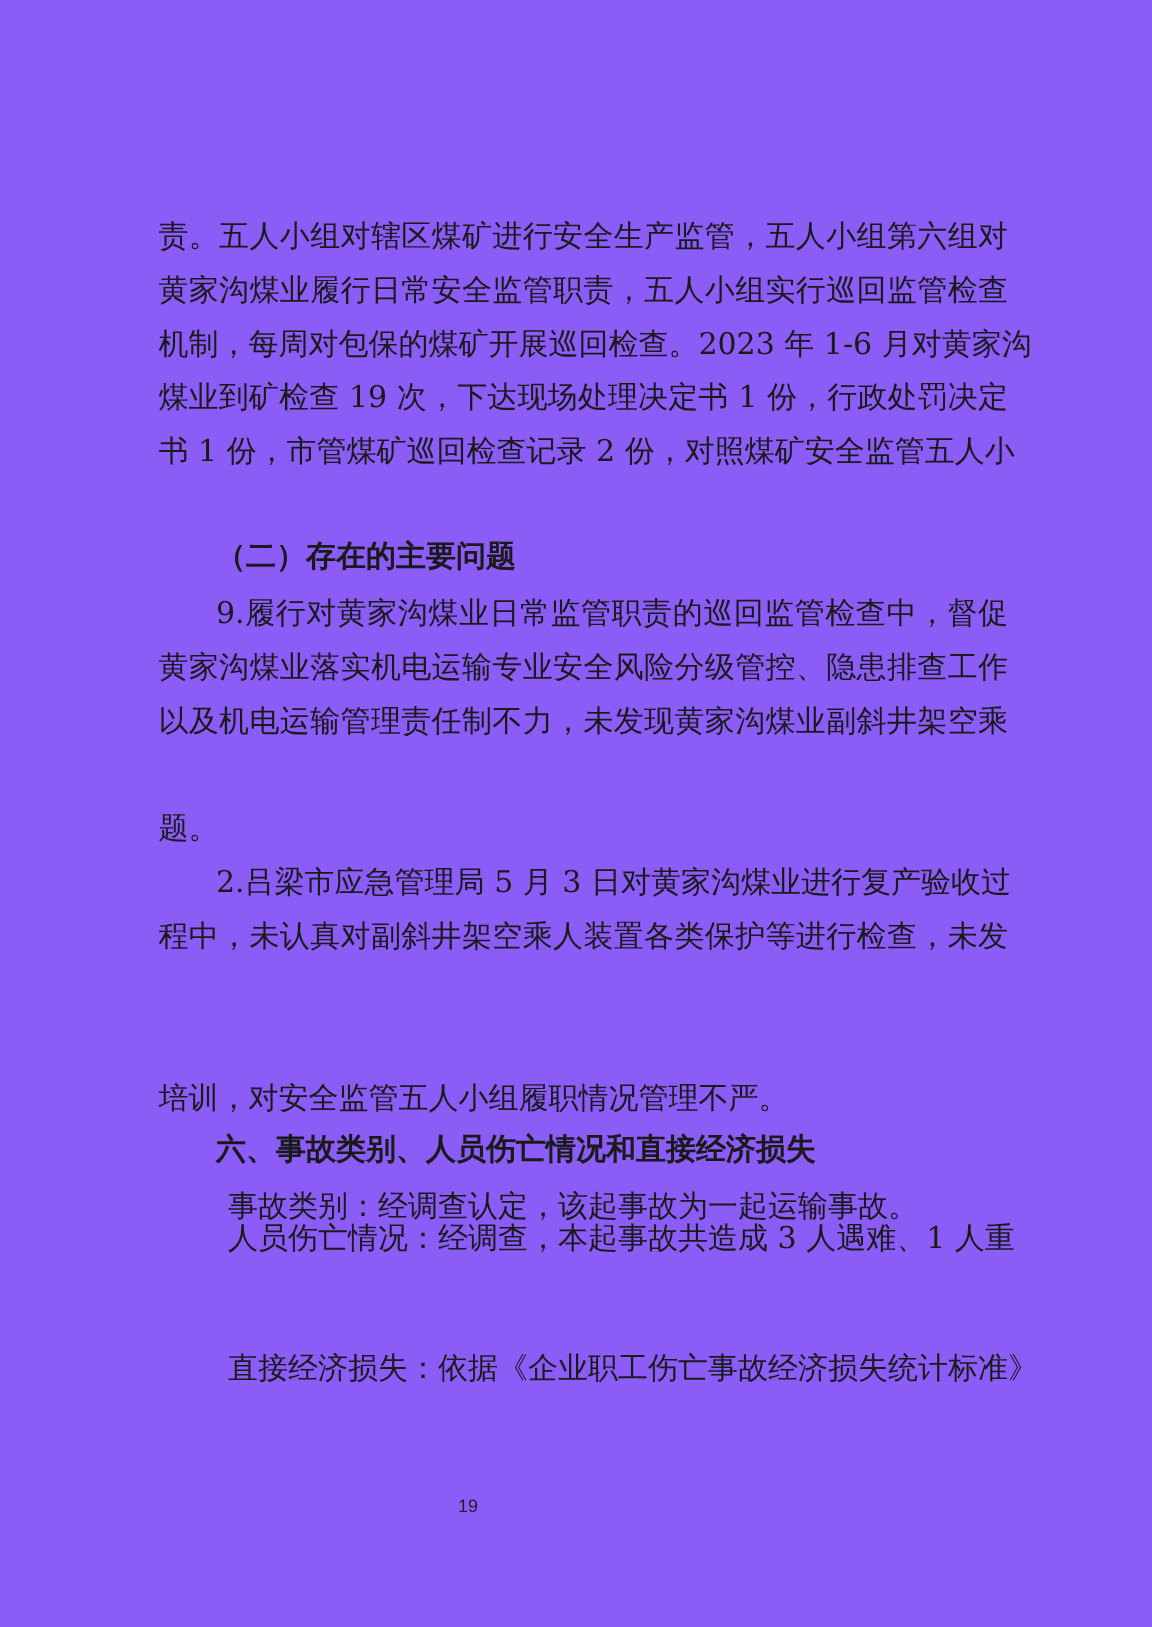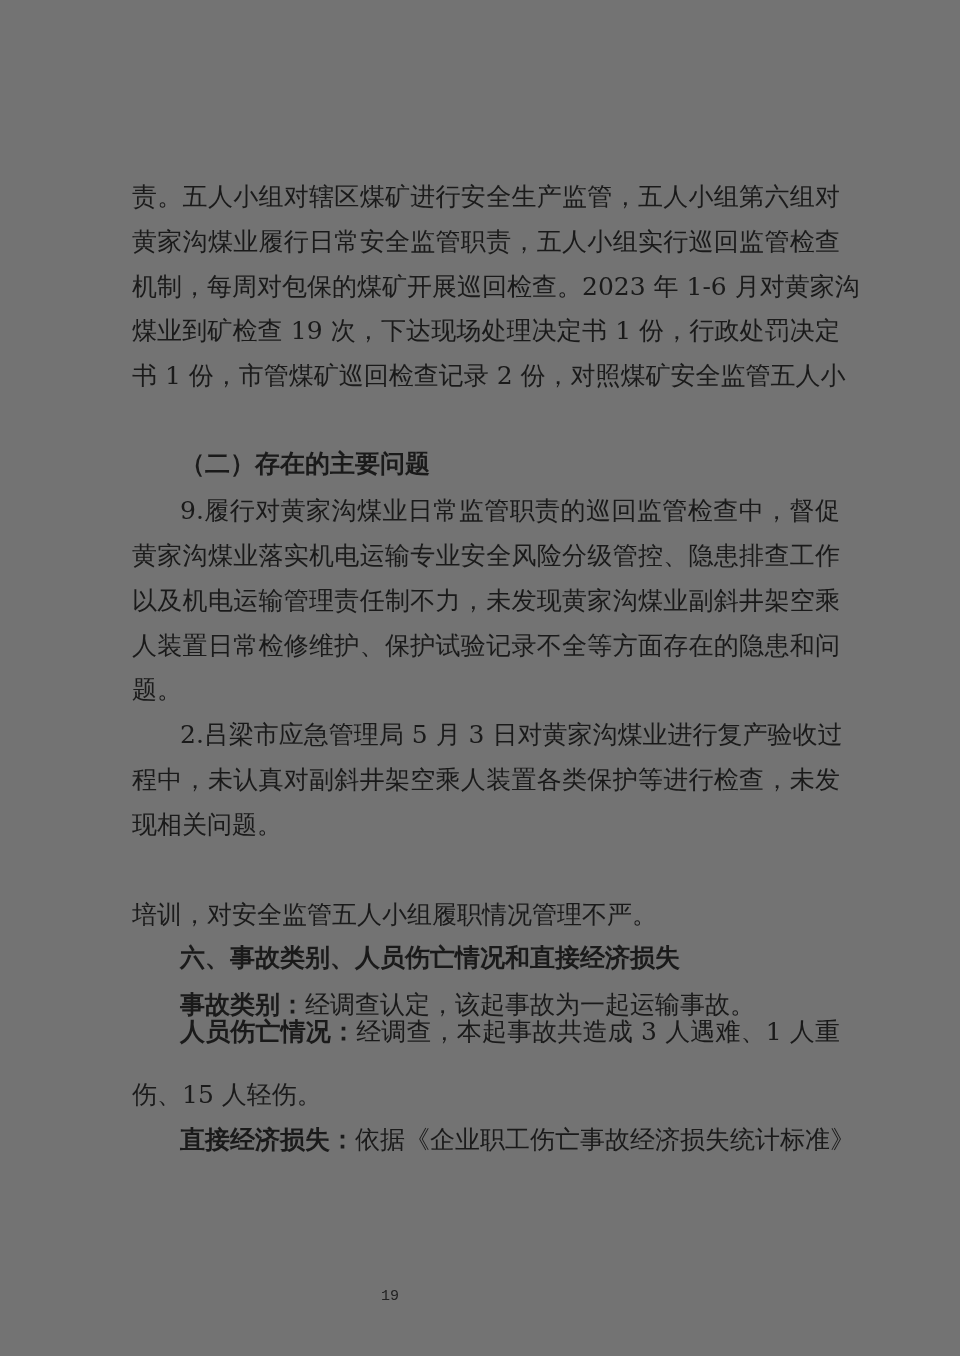--- a/index.html
+++ b/index.html
@@ -1,61 +1,58 @@
 <!DOCTYPE html>
 <html><head>
 <meta charset="utf-8">
 <style>
   html, body { margin: 0; padding: 0; background: #ffffff; }
   body { width: 960px; height: 1356px; position: relative; overflow: hidden;
          font-family: "DejaVu Serif", "Liberation Serif", serif; color: #1a1a1a; }
-  .page { position: absolute; left: 0; top: 0; width: 960px; height: 1356px; background: #737373; }
+  .page { position: absolute; left: 0; top: 0; width: 960px; height: 1356px; background: #8b5cf6; }
   .line { position: absolute; left: 132px; width: 708px; height: 34px; line-height: 34px;
           font-size: 25px; white-space: nowrap; text-align: justify; text-align-last: justify; }
   .line.short { text-align-last: left; }
   .line.indent { left: 180px; width: 660px; }
   .heading { font-weight: bold; font-family: Liberation Mono, monospace; text-align-last: left; }
-  .label { font-weight: bold; font-family: "DejaVu Sans", "Liberation Sans", sans-serif; }
+  .label { font-weight: normal; font-family: "DejaVu Sans", "Liberation Sans", sans-serif; margin-left: 10px; }
   .page-number { position: absolute; left: 0; width: 780px; top: 1247px; text-align: center;
-                 font-size: 15px; font-family: Liberation Mono, monospace; color: #222; margin-top: 41px; }
+                 font-size: 15px; font-family: Liberation Sans, sans-serif; color: #222; }
 </style>
 </head>
 <body>
 
 <div class="page">
 
   <div class="line" style="top:180px">责。五人小组对辖区煤矿进行安全生产监管，五人小组第六组对</div>
   <div class="line" style="top:225px">黄家沟煤业履行日常安全监管职责，五人小组实行巡回监管检查</div>
   <div class="line" style="top:270px">机制，每周对包保的煤矿开展巡回检查。2023 年 1-6 月对黄家沟</div>
   <div class="line" style="top:314px">煤业到矿检查 19 次，下达现场处理决定书 1 份，行政处罚决定</div>
   <div class="line" style="top:359px">书 1 份，市管煤矿巡回检查记录 2 份，对照煤矿安全监管五人小</div>
 
   <div class="line indent heading" style="top:449px">（二）存在的主要问题</div>
 
   <div class="line indent" style="top:494px">9.履行对黄家沟煤业日常监管职责的巡回监管检查中，督促</div>
   <div class="line" style="top:539px">黄家沟煤业落实机电运输专业安全风险分级管控、隐患排查工作</div>
   <div class="line" style="top:584px">以及机电运输管理责任制不力，未发现黄家沟煤业副斜井架空乘</div>
-  <div class="line" style="top:629px">人装置日常检修维护、保护试验记录不全等方面存在的隐患和问</div>
   <div class="line short" style="top:673px">题。</div>
 
   <div class="line indent" style="top:718px">2.吕梁市应急管理局 5 月 3 日对黄家沟煤业进行复产验收过</div>
   <div class="line" style="top:763px">程中，未认真对副斜井架空乘人装置各类保护等进行检查，未发</div>
-  <div class="line short" style="top:808px">现相关问题。</div>
 
   <div class="line short" style="top:898px">培训，对安全监管五人小组履职情况管理不严。</div>
 
   <div class="line indent heading" style="top:943px">六、事故类别、人员伤亡情况和直接经济损失</div>
 
   <div class="line indent short" style="top:988px">
     <span class="label">事故类别：</span><span>经调查认定，该起事故为一起运输事故。</span>
   </div>
 
   <div class="line indent" style="top:1015px">
     <span class="label">人员伤亡情况：</span><span>经调查，本起事故共造成 3 人遇难、1 人重</span>
   </div>
-  <div class="line short" style="top:1078px">伤、15 人轻伤。</div>
 
   <div class="line indent" style="top:1123px">
     <span class="label">直接经济损失：</span><span>依据《企业职工伤亡事故经济损失统计标准》</span>
   </div>
 
   <div class="page-number">19</div>
 </div>
 
 </body></html>

